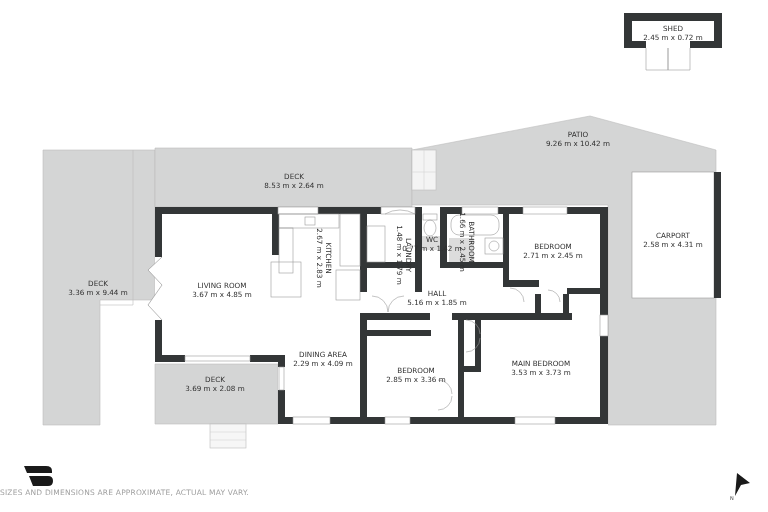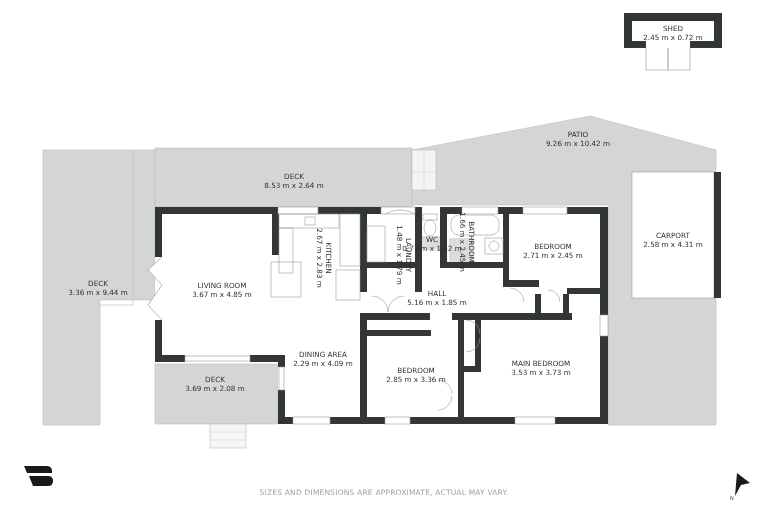--- a/index.html
+++ b/index.html
@@ -1,19 +1,19 @@
 <!DOCTYPE html>
 <html><head>
   <meta charset="utf-8">
   <style>
     html, body { margin: 0; padding: 0; background: #ffffff; }
     body { width: 768px; height: 512px; position: relative; overflow: hidden; font-family: "DejaVu Sans", sans-serif; }
     svg { position: absolute; left: 0; top: 0; }
     .lbl { font-family: "DejaVu Sans", sans-serif; font-size: 7.2px; fill: #2f2f2f; text-anchor: middle; }
-    .disclaimer { position: absolute; left: 0; width: 768px; top: 488px; text-align: center;
+    .disclaimer { position: absolute; left: 0; width: 768px; top: 488px; text-align: left;
       font-family: "DejaVu Sans", sans-serif; font-size: 7.5px; color: #a0a0a0; letter-spacing: 0.2px; }
   </style>
 </head>
 <body>
 
 <svg width="768" height="512" viewBox="0 0 768 512">
 
   <polygon points="43,150 155,150 155,300 100,300 100,425 43,425" fill="#d4d5d5" stroke="#bdbdbd" stroke-width="0.6"></polygon>
   <line x1="133" y1="150" x2="133" y2="305" stroke="#bdbdbd" stroke-width="0.6"></line>
   <line x1="100" y1="305" x2="133" y2="305" stroke="#bdbdbd" stroke-width="0.6"></line>

